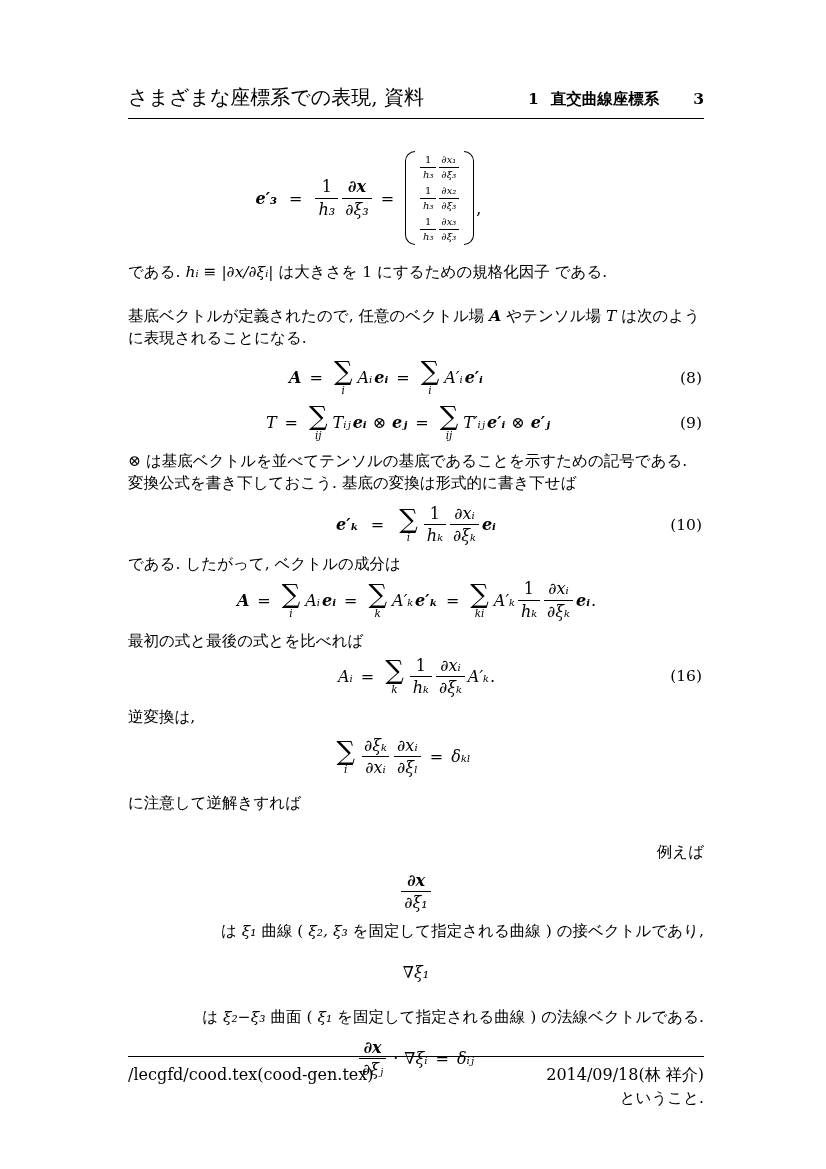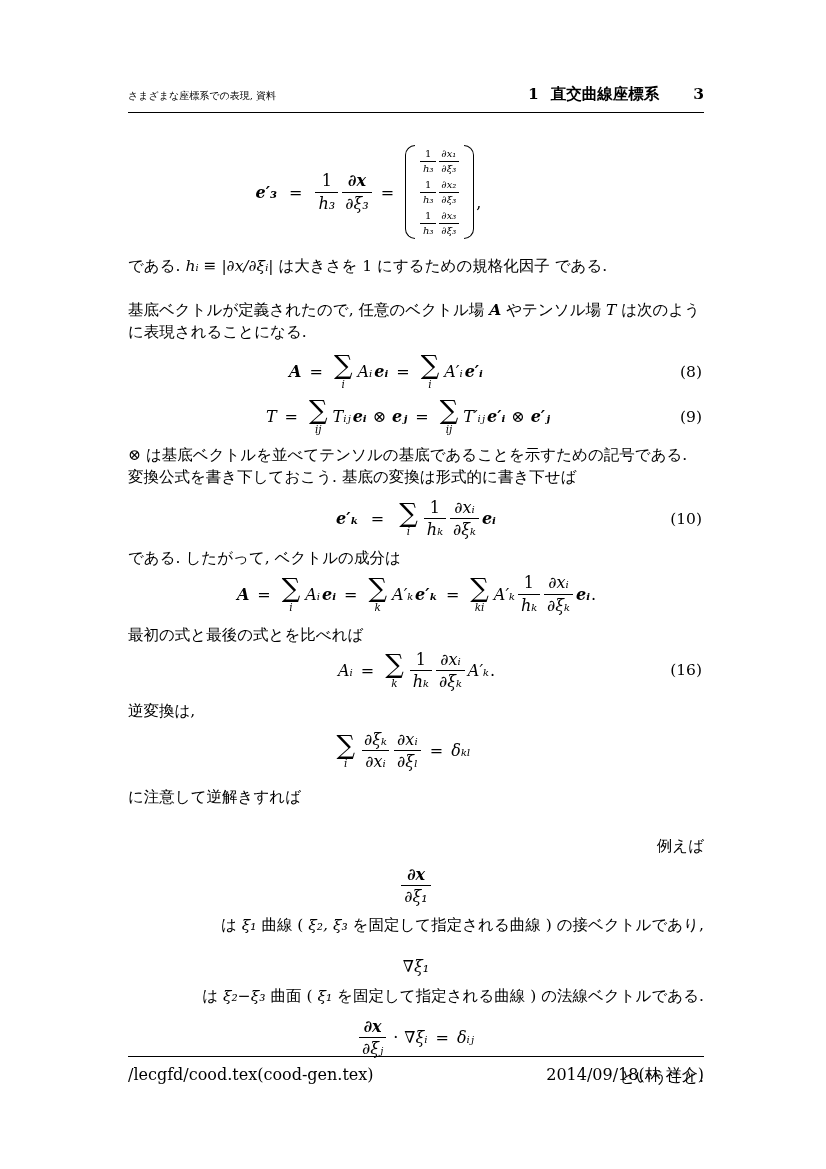--- a/index.html
+++ b/index.html
@@ -4,21 +4,21 @@
 <style>
   html,body { margin:0; padding:0; background:#ffffff; }
   .page {
     position:relative; width:826px; height:1169px; background:#fff; color:#000;
     font-family:"DejaVu Serif","Liberation Serif",serif; font-size:15.5px; overflow:hidden;
   }
   .content { position:absolute; left:128px; top:84px; width:576px; }
 
   
   .hdr { display:flex; justify-content:space-between; align-items:baseline; }
-  .hdr-left { font-size:10px; }
+  .hdr-left { font-size:20px; }
   .hdr-right { display:flex; align-items:baseline; gap:16px; font-weight:bold; }
   .hdr-right .secnum { margin-right:-4px; }
   .hdr-right .pagenum { margin-left:18px; }
   .hrule { border-top:1.2px solid #000; margin-top:7px; }
 
   
   .para { margin:0; line-height:22px; }
   .indent { padding-left:32px;text-align:right; }
   .mi  { font-style:italic; }
   .mbi { font-style:italic; font-weight:bold; }
@@ -71,21 +71,21 @@
   .m-eqE { margin-top:4px; }
   .m-p5  { margin-top:9px; }
   .m-eq11{ margin-top:4px; }
   .m-p6  { margin-top:9px; }
   .m-eqG { margin-top:8px; }
   .m-p7  { margin-top:14px; }
   .m-p8  { margin-top:27px; }
   .m-eqH { margin-top:8px; }
   .m-p9  { margin-top:8px; }
   .m-eqI { margin-top:12px; }
-  .m-p10 { }
+  .m-p10 { margin-top:15px; }
   .m-eqJ { margin-top:10px; }
   .m-p11 { margin-top:8px; }
 </style>
 </head>
 <body>
 
 <div class="page">
   <div class="content">
 
     <div class="hdr">

